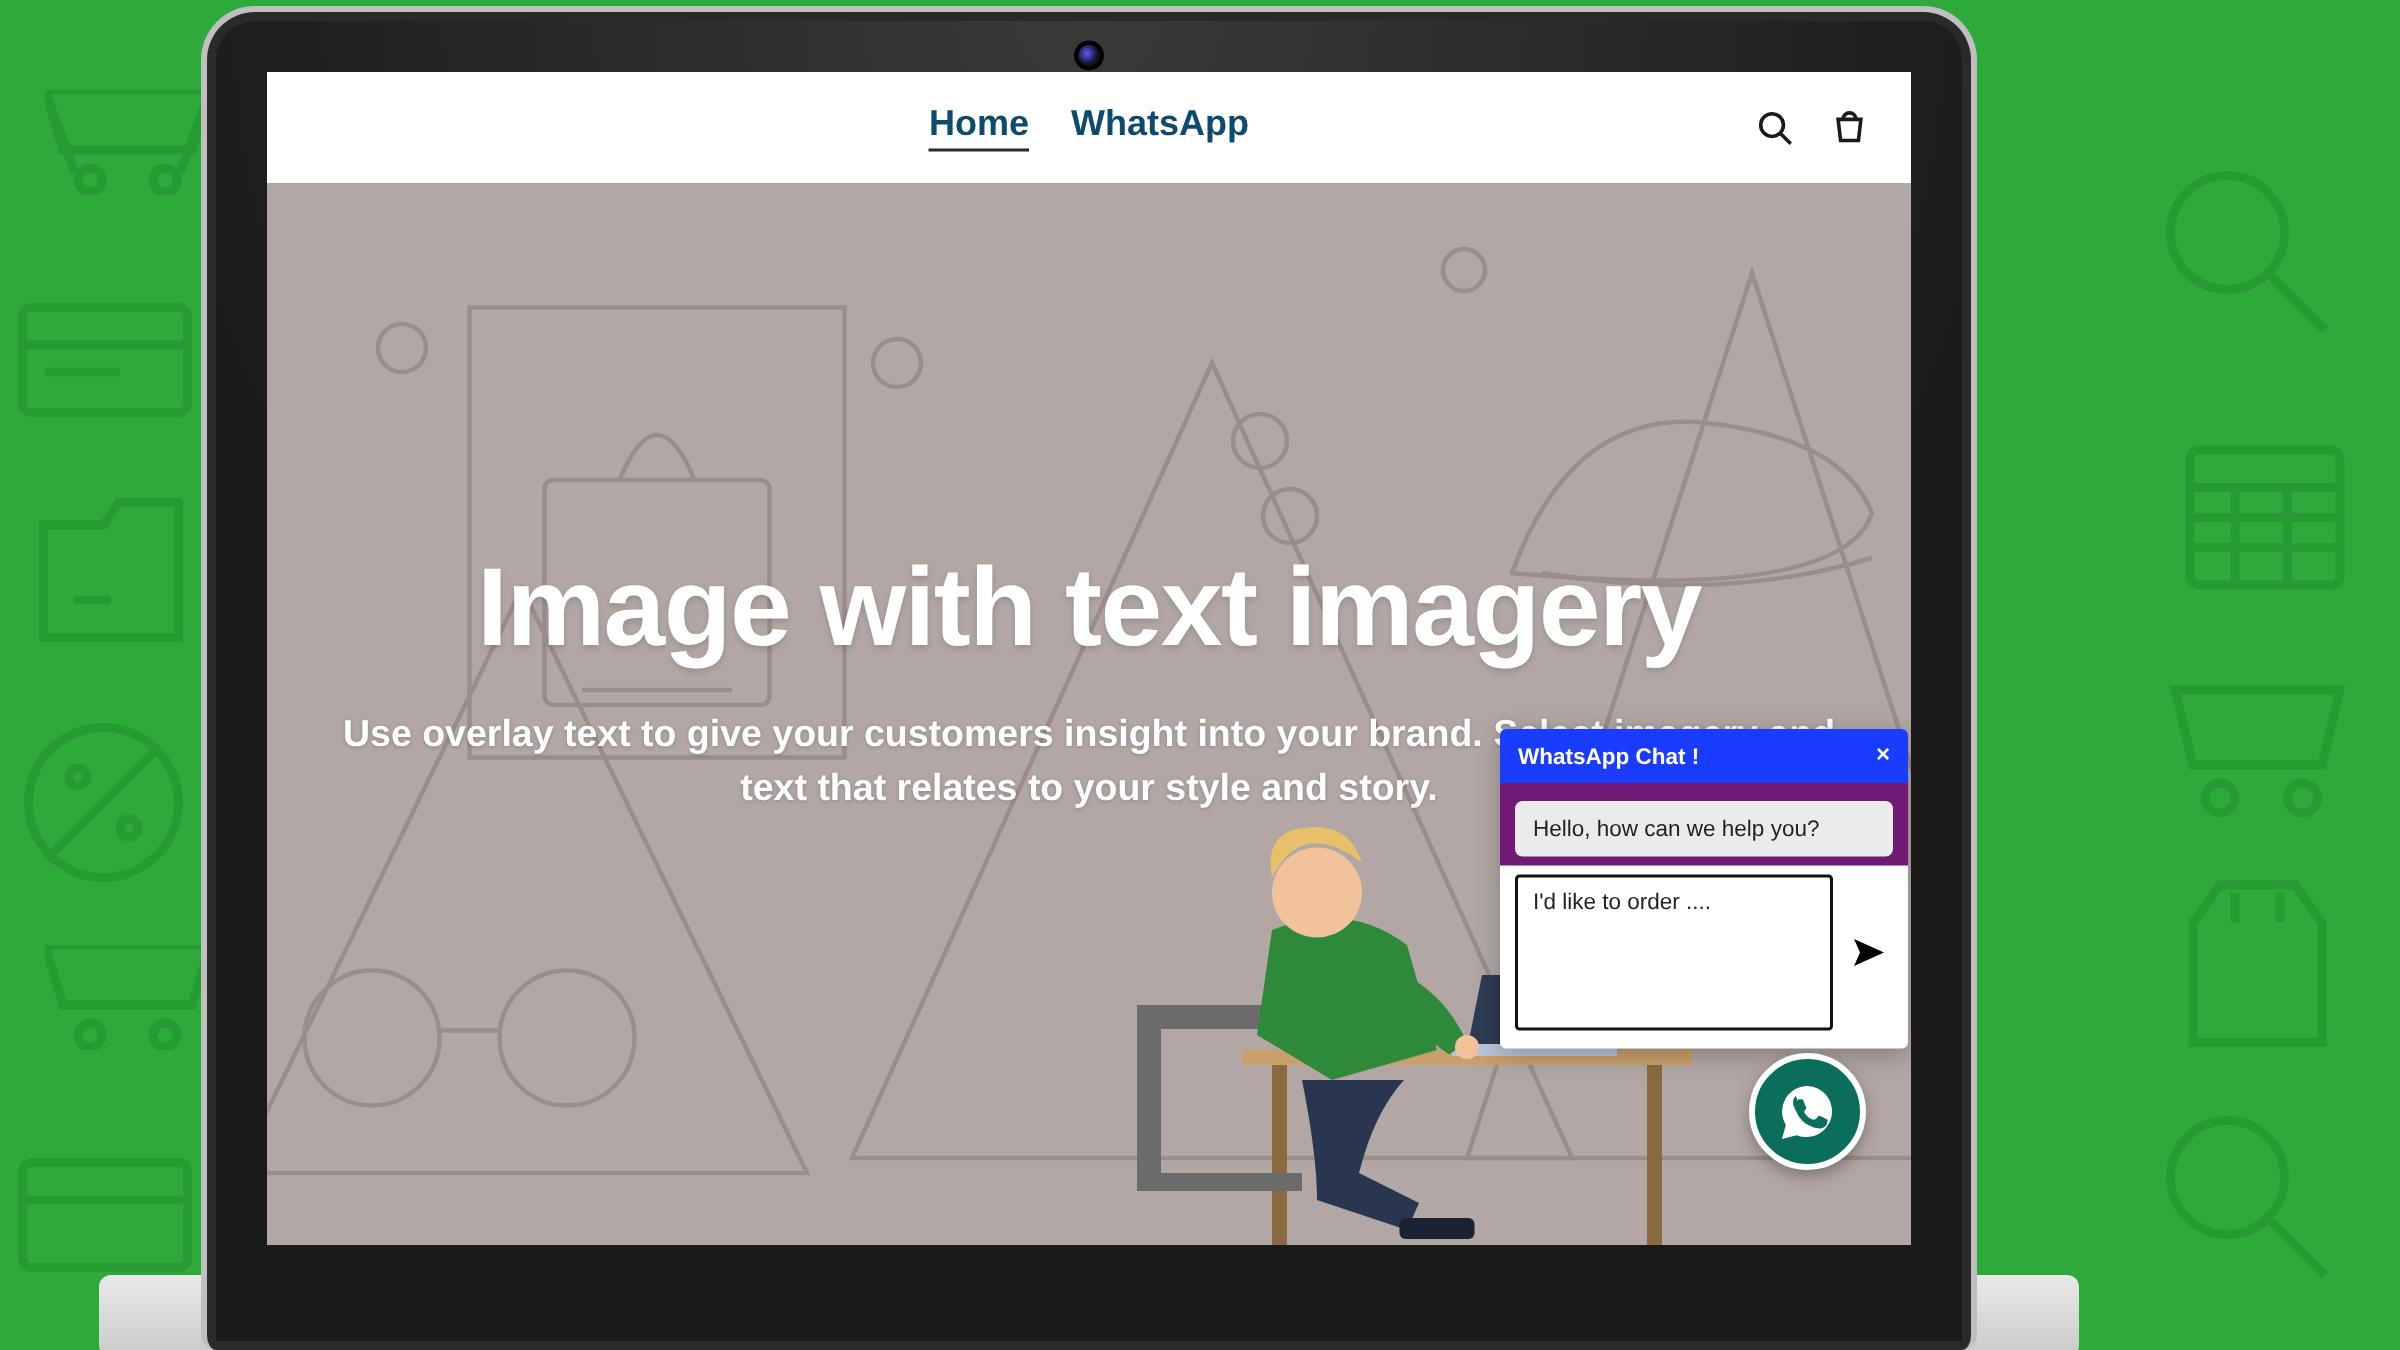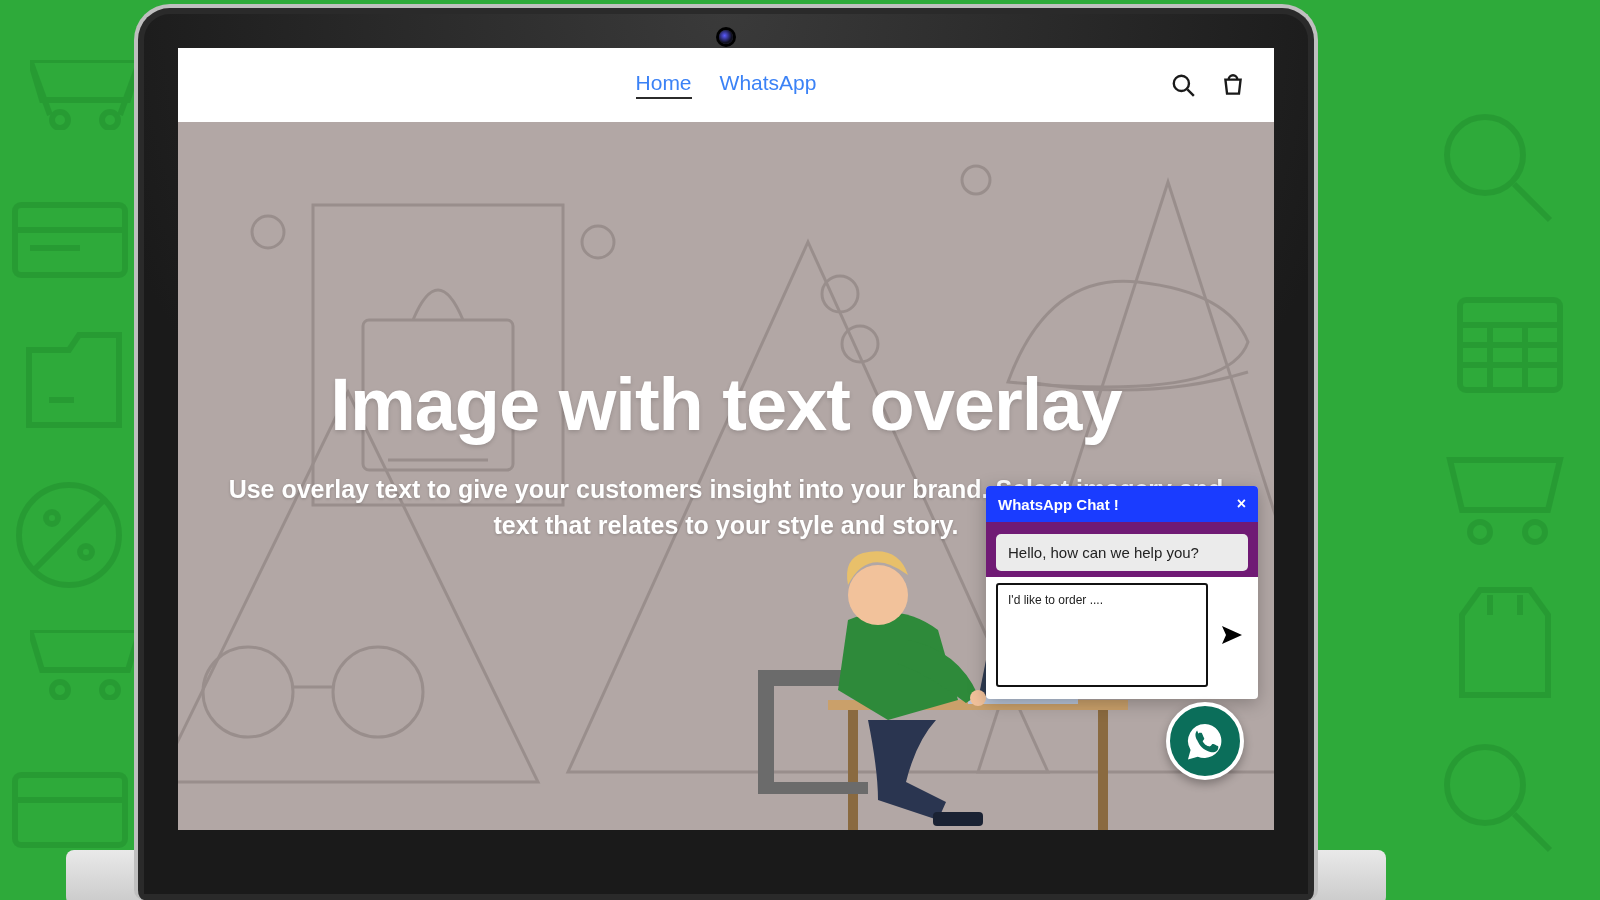--- a/index.html
+++ b/index.html
@@ -53,24 +53,25 @@
   .site-header {
     height:74px;
     display:flex;
     align-items:center;
     justify-content:center;
     background:#fff;
     position:relative;
   }
   .nav { display:flex; gap:28px; }
   .nav a {
-    font-size:21px;
-    color:#3b82f6;
+    font-size:24px;
+    color:#0c4a6e;
     text-decoration:none;
     cursor:pointer;
+    font-weight:bold;
   }
   .nav a.active { border-bottom:2px solid #2b2b2b; padding-bottom:2px; }
   .header-icons {
     position:absolute; right:28px; top:0; bottom:0;
     display:flex; align-items:center; gap:24px;
   }
   .icon-btn { width:26px; height:26px; cursor:pointer; display:flex; align-items:center; justify-content:center; }
   .icon-btn svg { width:26px; height:26px; stroke:#1a1a1a; fill:none; stroke-width:2.2; }
   
   .hero {
@@ -86,21 +87,21 @@
     position:absolute; left:30px; right:30px; top:240px;
     text-align:center; color:#fff;
   }
   .hero-text h1 { font-size:74px; font-weight:700; letter-spacing:-1px; text-shadow:0 2px 4px rgba(0,0,0,0.15); }
   .hero-text p  { margin-top:24px; font-size:25px; font-weight:600; line-height:1.45; text-shadow:0 1px 3px rgba(0,0,0,0.2); }
   
   .person { position:absolute; left:550px; bottom:0; width:420px; height:310px; }
   
   .chat-widget {
     position:absolute;
-    right:16px; top:364px;
+    right:2px; top:364px;
     width:272px;
     background:#fff;
     border-radius:4px;
     box-shadow:0 4px 18px rgba(0,0,0,0.25);
     overflow:hidden;
   }
   .chat-header {
     background:#1a3cff;
     color:#fff;
     padding:9px 12px;
@@ -117,21 +118,21 @@
   }
   .chat-input-row {
     display:flex; align-items:stretch; gap:8px;
     padding:6px 10px 12px;
   }
   .chat-input {
     flex:1;
     border:2px solid #111;
     border-radius:3px;
     padding:8px 10px;
-    font-size:12px;
+    font-size:15px;
     font-family:inherit;
     height:104px;
     resize:none;
     color:#222;
   }
   .chat-send {
     width:32px;
     display:flex; align-items:center; justify-content:center;
     cursor:pointer;
   }
@@ -285,21 +286,21 @@
           </svg>
 
         <svg class="shape" style="left:10px; top:510px;" width="260" height="120">
           <circle cx="60" cy="60" r="45"></circle>
             <circle cx="190" cy="60" r="45"></circle>
             <line x1="105" y1="55" x2="145" y2="55"></line>
         </svg>
       </div>
 
       <div class="hero-text">
-        <h1>Image with text overlay</h1>
+        <h1>Image with text imagery</h1>
         <p>Use overlay text to give your customers insight into your brand. Select imagery and text that relates to your style and story.</p>
       </div>
 
       <svg class="person" viewBox="0 0 420 310">
 
         <rect x="100" y="180" width="300" height="10" fill="#caa06a"></rect>
         <rect x="370" y="190" width="10" height="120" fill="#8a6a40"></rect>
         <rect x="120" y="190" width="10" height="120" fill="#8a6a40"></rect>
 
         <polygon points="250,180 340,180 330,130 260,130" fill="#2e3b52"></polygon>

